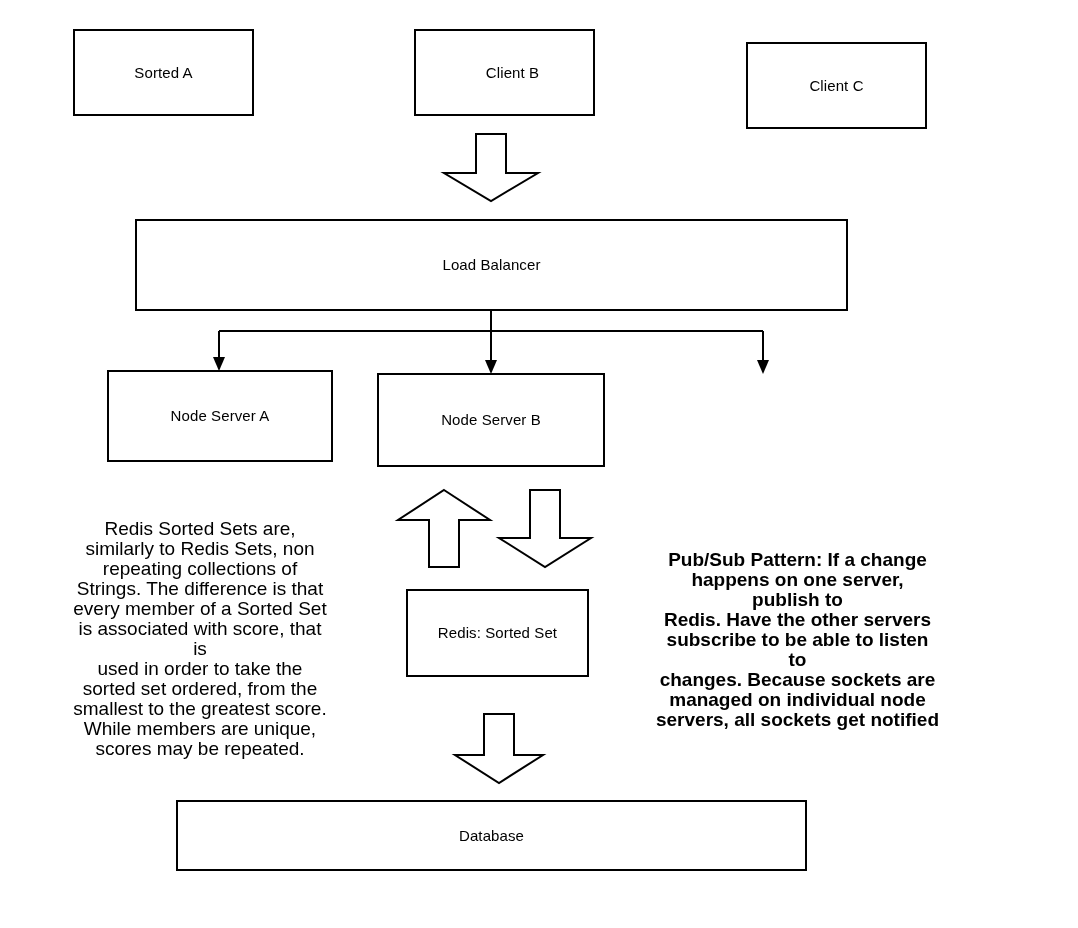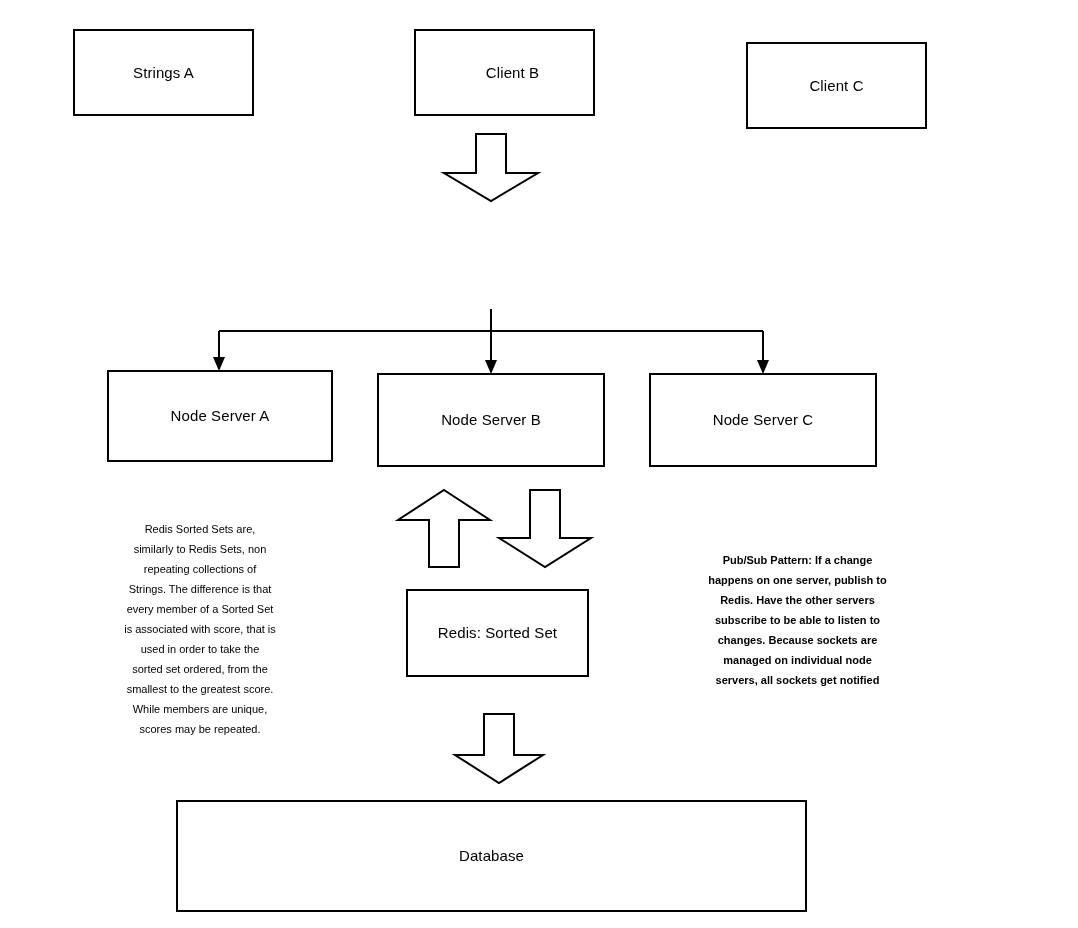--- a/index.html
+++ b/index.html
@@ -31,21 +31,21 @@
   }
   .node-label {
     font-size: 15px;
     line-height: 1.2;
     color: #000000;
     letter-spacing: 0.1px;
   }
   .note {
     position: absolute;
     text-align: center;
-    font-size: 11px;
+    font-size: 19px;
     line-height: 20px;
     color: #000000;
     white-space: pre-line;
   }
   .arrow-svg {
     position: absolute;
     overflow: visible;
   }
   .blockarrow path {
     fill: #ffffff;
@@ -62,35 +62,38 @@
     fill: #000000;
     stroke: none;
   }
 </style>
 </head>
 <body>
 
 <div id="canvas">
 
   <div class="node-box" style="left:73px; top:29px; width:181px; height:87px;">
-    <span class="node-label">Strings A</span>
+    <span class="node-label">Sorted A</span>
   </div>
 
   <div class="node-box" style="left:414px; top:29px; width:181px; height:87px;padding-left:16px;">
     <span class="node-label">Client B</span>
   </div>
 
   <div class="node-box" style="left:746px; top:29px; width:181px; height:87px;margin-top:13px;">
     <span class="node-label">Client C</span>
   </div>
 
   <svg class="arrow-svg blockarrow" style="left:443px; top:133px;" width="96" height="70" viewBox="0 0 96 70">
     <path d="M 33 1 L 63 1 L 63 40 L 95 40 L 48 68 L 1 40 L 33 40 Z"></path>
   </svg>
 
+  <div class="node-box" style="left:135px; top:219px; width:713px; height:92px;">
+    <span class="node-label">Load Balancer</span>
+  </div>
 
   <svg class="arrow-svg connector" style="left:215px; top:309px;" width="556" height="66" viewBox="0 0 556 66">
 
     <line x1="276" y1="0" x2="276" y2="22"></line>
 
     <line x1="4" y1="22" x2="548" y2="22"></line>
 
     <line x1="4" y1="22" x2="4" y2="52"></line>
     <polygon points="4,62 -2,48 10,48"></polygon>
 
@@ -102,23 +105,20 @@
   </svg>
 
   <div class="node-box" style="left:107px; top:370px; width:226px; height:92px;">
     <span class="node-label">Node Server A</span>
   </div>
 
   <div class="node-box" style="left:377px; top:373px; width:228px; height:94px;">
     <span class="node-label">Node Server B</span>
   </div>
 
-  <div class="node-box" style="left:649px; top:373px; width:228px; height:94px;">
-    <span class="node-label">Node Server C</span>
-  </div>
 
   <svg class="arrow-svg blockarrow" style="left:397px; top:489px;" width="94" height="80" viewBox="0 0 94 80">
     <path d="M 47 1 L 93 31 L 62 31 L 62 78 L 32 78 L 32 31 L 1 31 Z"></path>
   </svg>
 
   <svg class="arrow-svg blockarrow" style="left:497px; top:489px;" width="96" height="80" viewBox="0 0 96 80">
     <path d="M 33 1 L 63 1 L 63 49 L 94 49 L 48 78 L 2 49 L 33 49 Z"></path>
   </svg>
 
   <div class="node-box" style="left:406px; top:589px; width:183px; height:88px;align-items:center;">
@@ -142,17 +142,17 @@
 Redis. Have the other servers
 subscribe to be able to listen to
 changes. Because sockets are
 managed on individual node
 servers, all sockets get notified</div>
 
   <svg class="arrow-svg blockarrow" style="left:453px; top:713px;" width="92" height="72" viewBox="0 0 92 72">
     <path d="M 31 1 L 61 1 L 61 42 L 90 42 L 46 70 L 2 42 L 31 42 Z"></path>
   </svg>
 
-  <div class="node-box" style="left:176px; top:800px; width:631px; height:112px;">
+  <div class="node-box" style="left:176px; top:800px; width:631px; height:71px;">
     <span class="node-label">Database</span>
   </div>
 
 </div>
 
 </body></html>

